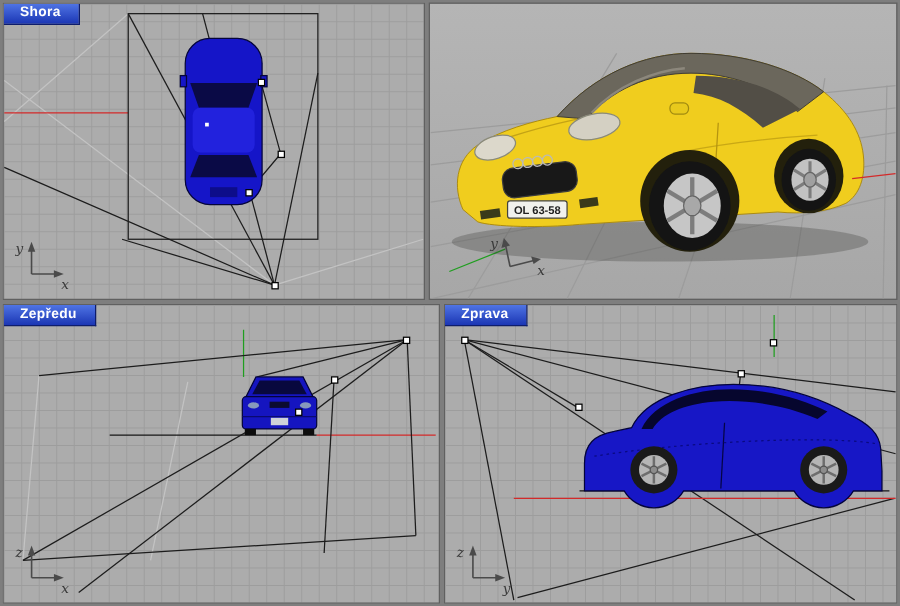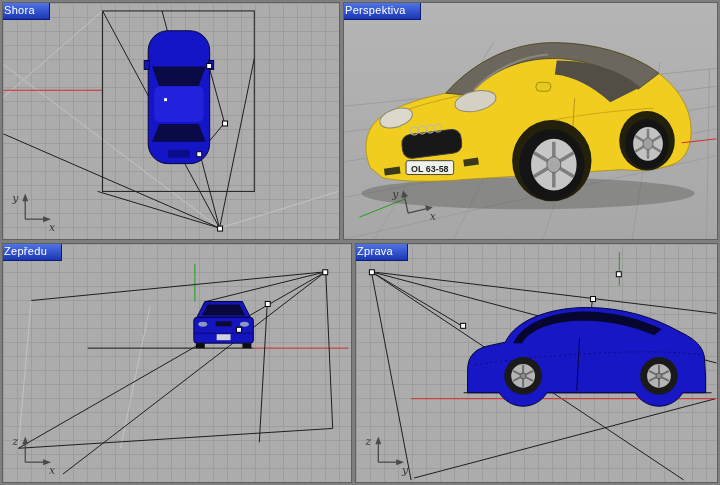--- a/index.html
+++ b/index.html
@@ -4,22 +4,22 @@
 <style>
   *{margin:0;padding:0;box-sizing:border-box}
   html,body{width:720px;height:485px;overflow:hidden}
   body{background:#7e7e7e;font-family:"Liberation Sans",sans-serif;position:relative}
   .vp{position:absolute;border:1px solid #606060;overflow:hidden}
   .ortho{background-color:#acacac;
     background-image:linear-gradient(to right,#9d9d9d 1px,transparent 1px),
                      linear-gradient(to bottom,#9d9d9d 1px,transparent 1px);
     background-size:14px 14px}
   .persp{background:linear-gradient(180deg,#b5b5b5,#a7a7a7)}
-  .vp-title{position:absolute;top:0;left:0;z-index:5;color:#fff;font-size:11px;font-weight:normal;
-    padding:1px 14px 3px 1px;background:linear-gradient(180deg,#4f74e4,#1b36b4);
+  .vp-title{position:absolute;top:0;left:0;z-index:5;color:#fff;font-size:11px;font-weight:bold;
+    padding:1px 14px 3px 13px;background:linear-gradient(180deg,#4f74e4,#1b36b4);
     border-right:1px solid #0d1c6c;border-bottom:1px solid #0d1c6c;letter-spacing:.3px;cursor:default}
   svg.scene{position:absolute;left:0;top:0;width:100%;height:100%}
   .wire{stroke:#1c1c1c;fill:none;stroke-width:1}
   .wire-light{stroke:#c3c3c3;fill:none;stroke-width:1}
   .cp{fill:#fff;stroke:#000;stroke-width:1}
   .axis line{stroke:#4a4a4a;stroke-width:1.3}
   .axis polygon{fill:#4a4a4a}
   .axis text{font-family:"DejaVu Serif",serif;font-style:italic;font-size:11px;fill:#3a3a3a}
 </style>
 </head>
@@ -153,21 +153,20 @@
     <path d="M340,141 L375,137" stroke="#d32a2a"></path>
     <g class="axis">
       <line x1="64" y1="212" x2="60" y2="193"></line>
         <polygon points="59,189 57,197 64,195"></polygon>
       <line x1="64" y1="212" x2="84" y2="207"></line>
         <polygon points="89,206 81,204 83,210"></polygon>
       <text x="48" y="197">y</text>
       <text x="86" y="219">x</text>
     </g>
   </svg>
-  <div class="vp-title">Perspektiva</div>
 </div>
 
 <div class="vp ortho" style="left:2px;top:243px;width:350px;height:240px">
   <svg class="scene" viewBox="0 0 350 240">
     <g class="wire-light">
       <path d="M28,57 L15,206"></path>
         <path d="M148,62 L118,206"></path>
     </g>
     <line x1="193" y1="20" x2="193" y2="58" stroke="#1f9e1f"></line>
     <line x1="85" y1="105" x2="252" y2="105" stroke="#161616"></line>

